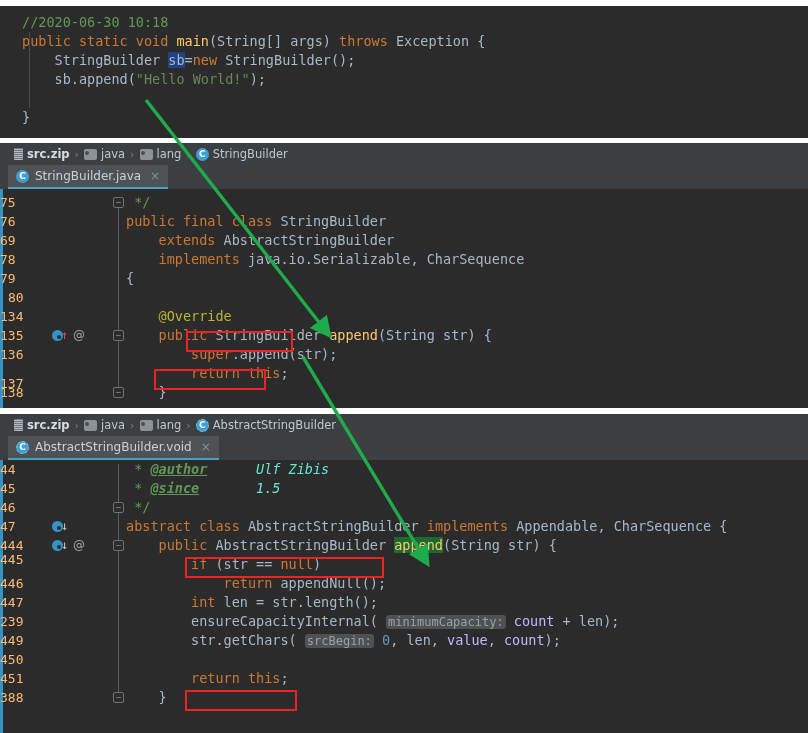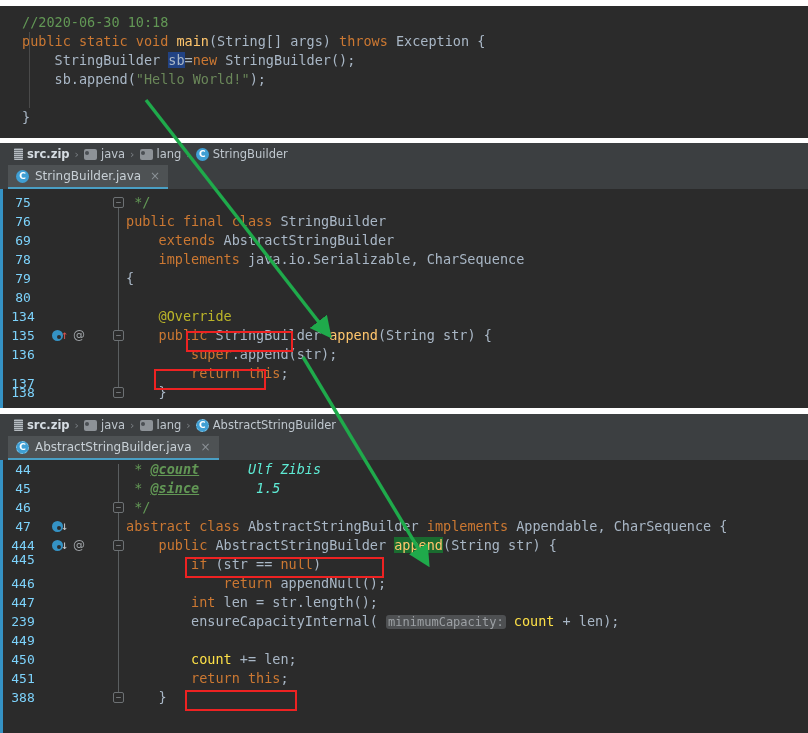--- a/index.html
+++ b/index.html
@@ -62,21 +62,21 @@
     padding:0 8px 0 8px;
     font-family:"DejaVu Sans","Liberation Sans",sans-serif;
     font-size:12px;color:#c8d0d6;border-bottom:2px solid #4a9fc4;
     box-sizing:border-box;
   }
   .tab .close{color:#8b9196;font-size:12px;margin-left:3px;}
 
   .editor{position:relative;background:#2b2b2b;overflow:hidden;}
   .leftstrip{position:absolute;left:0;top:0;width:3px;height:100%;background:#3592c4;}
   .lnum{
-    position:absolute;right:0;width:46px;text-align:center;color:#7dd3fc;
+    position:absolute;right:0;width:46px;text-align:left;color:#fdba74;
     font-size:13px;line-height:19px;
   }
   .fold{
     position:absolute;left:113px;width:11px;height:11px;
     border:1px solid #6d7174;border-radius:2px;box-sizing:border-box;
     color:#8a8f93;font-size:9px;line-height:9px;text-align:center;
     background:#2b2b2b;
   }
   .vline{position:absolute;left:118px;width:1px;background:#5a5e60;}
   .codeline{
@@ -84,21 +84,21 @@
     font-family:"DejaVu Sans Mono","Liberation Mono",monospace;
     font-size:13.5px;line-height:19px;color:#a9b7c6;
   }
   .kw{color:#cc7832;}
   .str{color:#6a8759;}
   .cmt{color:#629755;}
   .num{color:#6897bb;}
   .fn{color:#ffc66d;}
   .cls{color:#a9b7c6;}
   .anno{color:#bbb529;}
-  .field{color:#fde047;}
+  .field{color:#c4b5fd;}
   .jd{color:#629755;}
   .jdtag{color:#629755;text-decoration:underline;font-weight:bold;font-style:italic;}
   .jdtxt{color:#5eead4;font-style:italic;}
   .param-hint{
     background:#4e5052;color:#9ca0a4;border-radius:3px;padding:0 2px;
     font-size:12px;
   }
   .sel{background:#214283;color:#a9b7c6;}
   .hl-green{background:#1a6b2f;}
 
@@ -165,21 +165,21 @@
       <div class="fold" style="top: 8px;">−</div>
       <div class="codeline" style="top: 4px;"><span class="cmt"> */</span></div>
       <div class="lnum" style="top: 23px; position: absolute; left: 0px; width: 46px;">76</div>
       <div class="codeline" style="top: 23px;"><span class="kw">public </span><span class="kw">final </span><span class="kw">class </span><span class="cls">StringBuilder</span></div>
       <div class="lnum" style="top: 42px; position: absolute; left: 0px; width: 46px;">69</div>
       <div class="codeline" style="top: 42px;"><span class="kw">    extends </span><span class="cls">AbstractStringBuilder</span></div>
       <div class="lnum" style="top: 61px; position: absolute; left: 0px; width: 46px;">78</div>
       <div class="codeline" style="top: 61px;"><span class="kw">    implements </span><span class="cls">java.io.Serializable, CharSequence</span></div>
       <div class="lnum" style="top: 80px; position: absolute; left: 0px; width: 46px;">79</div>
       <div class="codeline" style="top: 80px;"><span class="cls">{</span></div>
-      <div class="lnum" style="top: 99px; position: absolute; left: 0px; width: 46px;">80</div>
+      <div class="lnum" style="top: 99px; position: absolute; left: 8px; width: 46px;">80</div>
       <div class="codeline" style="top: 99px;"></div>
       <div class="lnum" style="top: 118px; position: absolute; left: 0px; width: 46px;">134</div>
       <div class="codeline" style="top: 118px;"><span class="anno">    @Override</span></div>
       <div class="lnum" style="top: 137px; position: absolute; left: 0px; width: 46px;">135</div>
       <div class="gmark" style="left: 52px; top: 141px;"></div>
       <div style="position: absolute; left: 61px; top: 139px; color: rgb(217, 83, 79); font-size: 12px; line-height: 14px;">↑</div>
       <div class="at" style="left: 73px; top: 140px;">@</div>
       <div class="fold" style="top: 141px;">−</div>
       <div class="codeline" style="top: 137px;"><span class="kw">    public </span><span class="cls">StringBuilder </span><span class="fn">append</span><span class="cls">(String str) {</span></div>
       <div class="lnum" style="top: 156px; position: absolute; left: 0px; width: 46px;">136</div>
@@ -212,29 +212,29 @@
       </span>
       <span class="bc-sep">›</span>
       <span class="bc-item">
         <span class="icon-class abstract">C</span>
         <span class="bc-label">AbstractStringBuilder</span>
       </span>
     </div>
   <div class="tabbar">
     <div class="tab" id="p3tab">
       <span class="icon-class abstract">C</span>
-      <span>AbstractStringBuilder.java</span>
+      <span>AbstractStringBuilder.void</span>
       <span class="close">×</span>
     </div>
   </div>
   <div class="editor" id="p3ed" style="height:273px;">
       <div class="leftstrip"></div>
       <div class="vline" style="top: 4px; height: 239px;"></div>
       <div class="lnum" style="top: 0px; position: absolute; left: 0px; width: 46px;">44</div>
-      <div class="codeline" style="top: 0px;"><span class="jd"> * </span><span class="jdtag">@count</span><span class="jdtxt">      Ulf Zibis</span></div>
+      <div class="codeline" style="top: 0px;"><span class="jd"> * </span><span class="jdtag">@author</span><span class="jdtxt">      Ulf Zibis</span></div>
       <div class="lnum" style="top: 19px; position: absolute; left: 0px; width: 46px;">45</div>
       <div class="codeline" style="top: 19px;"><span class="jd"> * </span><span class="jdtag">@since</span><span class="jdtxt">       1.5</span></div>
       <div class="lnum" style="top: 38px; position: absolute; left: 0px; width: 46px;">46</div>
       <div class="fold" style="top: 42px;">−</div>
       <div class="codeline" style="top: 38px;"><span class="cmt"> */</span></div>
       <div class="lnum" style="top: 57px; position: absolute; left: 0px; width: 46px;">47</div>
       <div class="gmark" style="left: 52px; top: 61px;"></div>
       <div style="position: absolute; left: 61px; top: 59px; color: rgb(200, 205, 209); font-size: 12px; line-height: 14px;">↓</div>
       <div class="codeline" style="top: 57px;"><span class="kw">abstract </span><span class="kw">class </span><span class="cls">AbstractStringBuilder </span><span class="kw">implements </span><span class="cls">Appendable, CharSequence {</span></div>
       <div class="lnum" style="top: 76px; position: absolute; left: 0px; width: 46px;">444</div>
@@ -245,22 +245,22 @@
       <div class="codeline" style="top: 76px;"><span class="kw">    public </span><span class="cls">AbstractStringBuilder </span><span class="fn hl-green">append</span><span class="cls">(String str) {</span></div>
       <div class="lnum" style="top: 90px; position: absolute; left: 0px; width: 46px;">445</div>
       <div class="codeline" style="top: 95px;"><span class="kw">        if </span><span class="cls">(str == </span><span class="kw">null</span><span class="cls">)</span></div>
       <div class="lnum" style="top: 114px; position: absolute; left: 0px; width: 46px;">446</div>
       <div class="codeline" style="top: 114px;"><span class="kw">            return </span><span class="cls">appendNull();</span></div>
       <div class="lnum" style="top: 133px; position: absolute; left: 0px; width: 46px;">447</div>
       <div class="codeline" style="top: 133px;"><span class="kw">        int </span><span class="cls">len = str.length();</span></div>
       <div class="lnum" style="top: 152px; position: absolute; left: 0px; width: 46px;">239</div>
       <div class="codeline" style="top: 152px;"><span class="cls">        ensureCapacityInternal( </span><span class="param-hint">minimumCapacity:</span><span class="cls"> </span><span class="field">count</span><span class="cls"> + len);</span></div>
       <div class="lnum" style="top: 171px; position: absolute; left: 0px; width: 46px;">449</div>
+      <div class="codeline" style="top: 171px;"><span class="cls">        str.getChars( </span><span class="param-hint">srcBegin:</span><span class="cls"> </span><span class="num">0</span><span class="cls">, len, </span><span class="field">value</span><span class="cls">, </span><span class="field">count</span><span class="cls">);</span></div>
       <div class="lnum" style="top: 190px; position: absolute; left: 0px; width: 46px;">450</div>
-      <div class="codeline" style="top: 190px;"><span class="cls">        </span><span class="field">count</span><span class="cls"> += len;</span></div>
       <div class="lnum" style="top: 209px; position: absolute; left: 0px; width: 46px;">451</div>
       <div class="codeline" style="top: 209px;"><span class="kw">        return </span><span class="kw">this</span><span class="cls">;</span></div>
       <div class="lnum" style="top: 228px; position: absolute; left: 0px; width: 46px;">388</div>
       <div class="fold" style="top: 232px;">−</div>
       <div class="codeline" style="top: 228px;"><span class="cls">    }</span></div>
     </div>
   <div class="redbox" style="left:185px;top:143px;width:199px;height:21px;"></div>
   <div class="redbox" style="left:185px;top:276px;width:112px;height:21px;"></div>
 </div>
 

